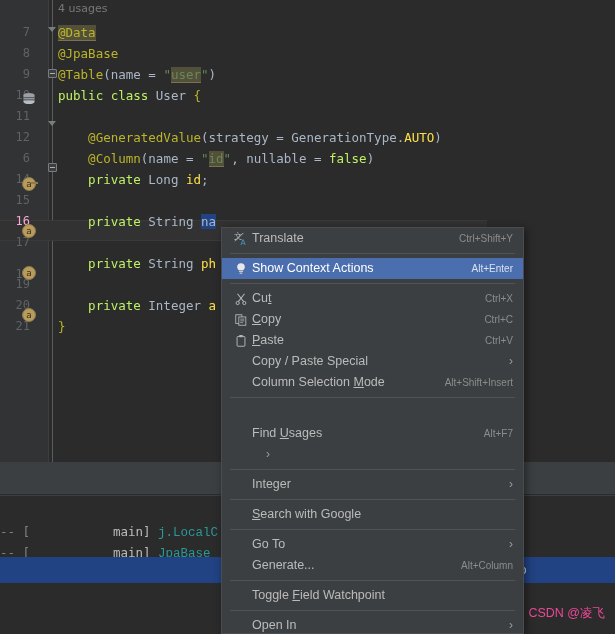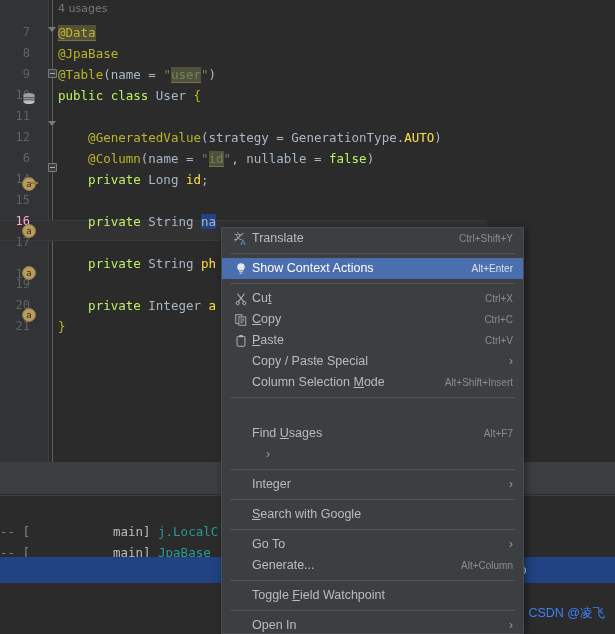--- a/index.html
+++ b/index.html
@@ -119,21 +119,21 @@
   #console-body {
     position: absolute; left: 0; top: 34px; width: 615px; height: 138px;
     background: #2b2b2b;
   }
   .cline {
     position: absolute; left: 0; height: 21px; line-height: 21px;
     white-space: pre; font-family: "DejaVu Sans Mono", monospace; font-size: 12.5px;
     color: #a9b7c6;
   }
   .c-gray { color: #808080; }
-  .c-teal { color: #299999; }
+  .c-teal { color: #299999; font-family: Liberation Mono, monospace; }
   .c-white{ color: #bbbbbb; }
   #console-sel {
     position: absolute; left: 0; top: 557px; width: 615px; height: 26px;
     background: #214283;
   }
   .csel-text {
     position: absolute; height: 26px; line-height: 26px; white-space: pre;
     font-family: "DejaVu Sans Mono", monospace; font-size: 12.5px; color: #cfd6dd;
   }
 
@@ -243,21 +243,21 @@
   <div id="console-wrap">
     <div id="console-tabstrip"></div>
     <div id="console-body">
         <div class="cline" style="top: 25px;"><span class="c-gray">-- [</span><span class="c-white">           main] </span><span class="c-teal">j.LocalC</span><span class="c-white">                          nitialized J</span></div>
         <div class="cline" style="top: 46px;"><span class="c-gray">-- [</span><span class="c-white">           main] </span><span class="c-teal">JpaBase</span></div>
       </div>
   </div>
   <div id="console-sel"></div>
   <div class="csel-text" id="csel-text" style="left:0; top:557px;">                                                          pring.jpa.op</div>
 
-  <div style="position:absolute; right:10px; bottom:12px; color:#3b82f6; font-size:12.5px; font-family:'Liberation Sans',sans-serif;">CSDN @凌飞</div>
+  <div style="position:absolute; right:10px; bottom:12px; color:#ec4899; font-size:12.5px; font-family:'Liberation Sans',sans-serif;">CSDN @凌飞</div>
 
   <div id="ctx-menu">
       <div class="mi">
         <span class="ic">
           <svg width="15" height="15" viewBox="0 0 16 16">
             <text x="0" y="9" font-size="9" fill="#b5b5b5" font-family="DejaVu Sans">文</text>
             <text x="7" y="15" font-size="8" fill="#4a9fd8" font-family="DejaVu Sans">A</text>
             <path d="M1 11 L10 2" stroke="#b5b5b5" stroke-width="1" fill="none"></path>
           </svg>
         </span>

